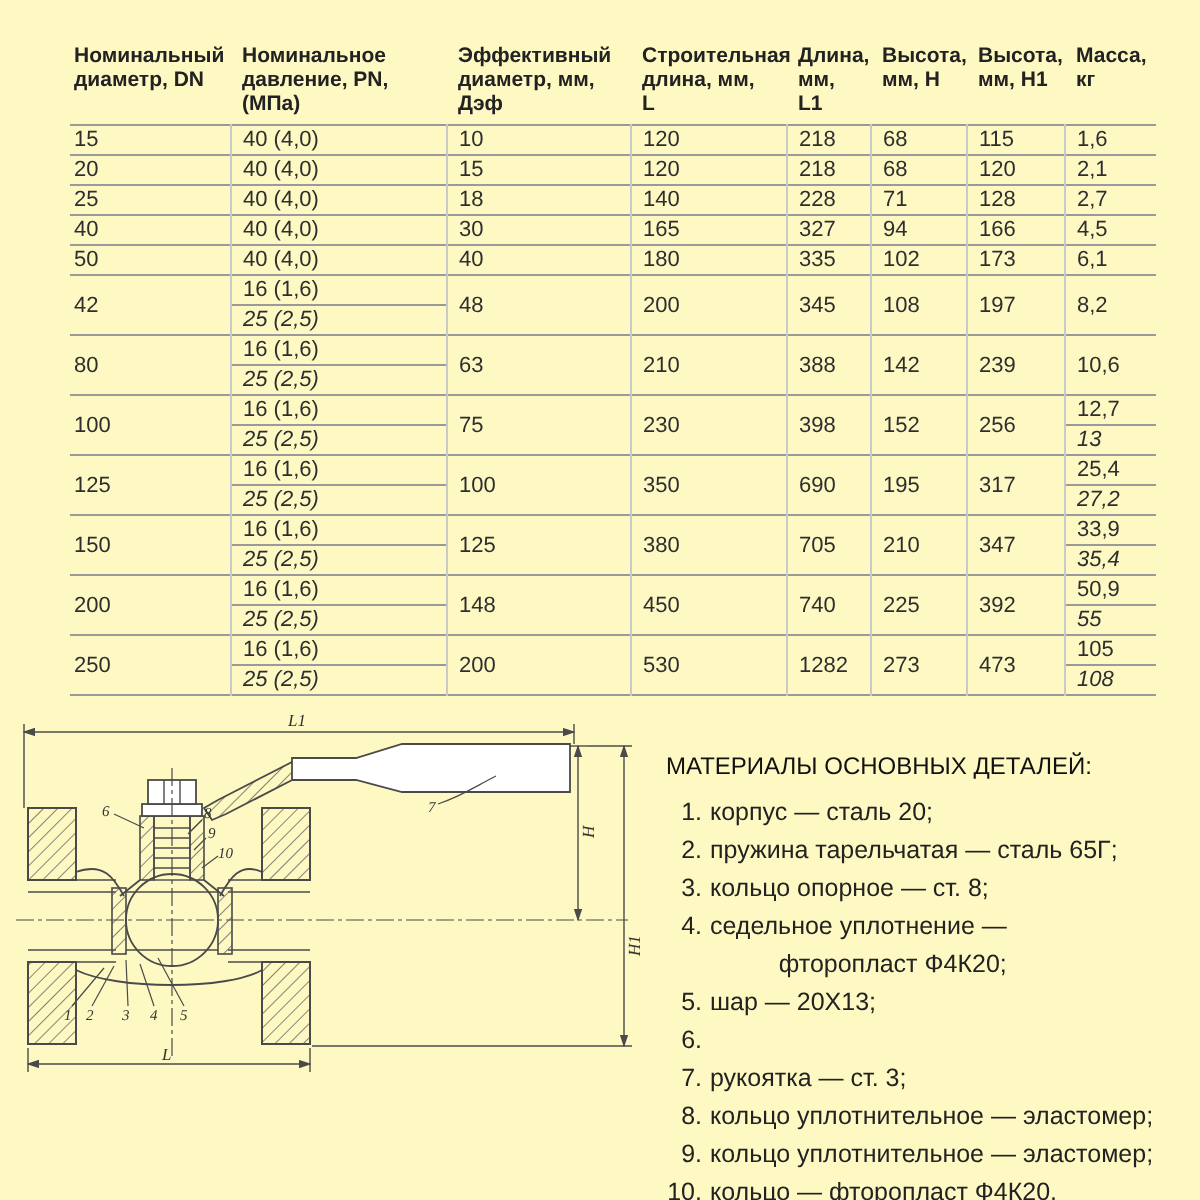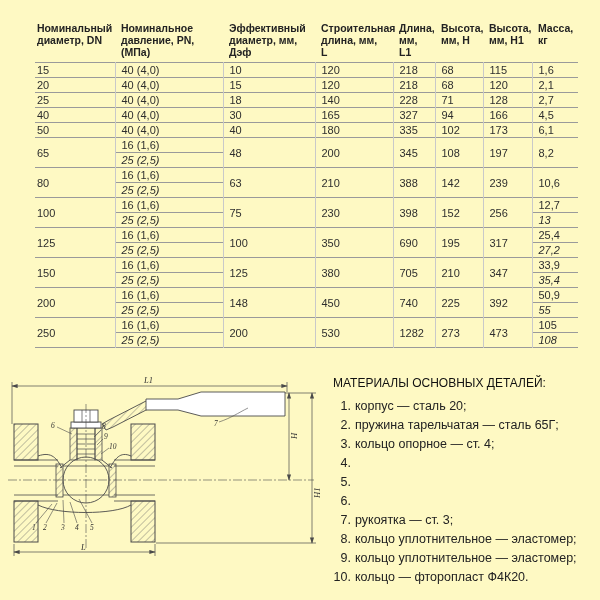--- a/index.html
+++ b/index.html
@@ -24,21 +24,21 @@
   table.spec td + td { border-left:1px solid #c9c9c9; }
   td .pad { padding:1px 6px; }
   td:first-child .pad { padding-left:2px; }
   .stack .sub { padding:1px 6px; line-height:12px; }
   .stack .sub + .sub { border-top:1px solid #9a9a9a;font-style:italic; }
   .c-dn  { width:80px; }  .c-pn  { width:108px; } .c-de  { width:92px; }
   .c-l   { width:78px; }  .c-l1  { width:42px; }  .c-h   { width:48px; }
   .c-h1  { width:49px; }  .c-m   { width:46px; }
 
   
-  .drawing { position:absolute; left:6px; top:376px; width:330px; height:200px; }
+  .drawing { position:absolute; left:6px; top:356px; width:330px; height:200px; }
   .drawing svg { display:block; }
 
   
   .materials { position:absolute; left:333px; top:376px; width:262px; }
   .materials h3 { margin:0 0 7px 0; font-size:12px; font-weight:normal; color:#111; }
   .mat-item { display:flex; font-size:12.5px; line-height:19px; color:#222; }
   .mat-item .num { width:22px; flex:0 0 22px; text-align:right; padding-right:4px; box-sizing:border-box; }
   .mat-item .txt { white-space:pre-line;text-align:right; }
 </style>
 </head>
@@ -206,21 +206,21 @@
             </td>
             <td>
               <div class="pad">173</div>
             </td>
             <td>
               <div class="pad">6,1</div>
             </td>
           </tr>
           <tr>
             <td>
-              <div class="pad">65</div>
+              <div class="pad">42</div>
             </td>
             <td>
               <div class="stack">
                 <div class="sub">16 (1,6)</div>
                 <div class="sub">25 (2,5)</div>
               </div>
             </td>
             <td>
               <div class="pad">48</div>
             </td>
@@ -560,27 +560,30 @@
         <div class="mat-item">
           <span class="num">1.</span>
           <span class="txt">корпус — сталь 20;</span>
         </div>
         <div class="mat-item">
           <span class="num">2.</span>
           <span class="txt">пружина тарельчатая — сталь 65Г;</span>
         </div>
         <div class="mat-item">
           <span class="num">3.</span>
-          <span class="txt">кольцо опорное — ст. 4;</span>
+          <span class="txt">кольцо опорное — ст. 8;</span>
         </div>
         <div class="mat-item">
           <span class="num">4.</span>
+          <span class="txt">седельное уплотнение —
+фторопласт Ф4К20;</span>
         </div>
         <div class="mat-item">
           <span class="num">5.</span>
+          <span class="txt">шар — 20Х13;</span>
         </div>
         <div class="mat-item">
           <span class="num">6.</span>
         </div>
         <div class="mat-item">
           <span class="num">7.</span>
           <span class="txt">рукоятка — ст. 3;</span>
         </div>
         <div class="mat-item">
           <span class="num">8.</span>

